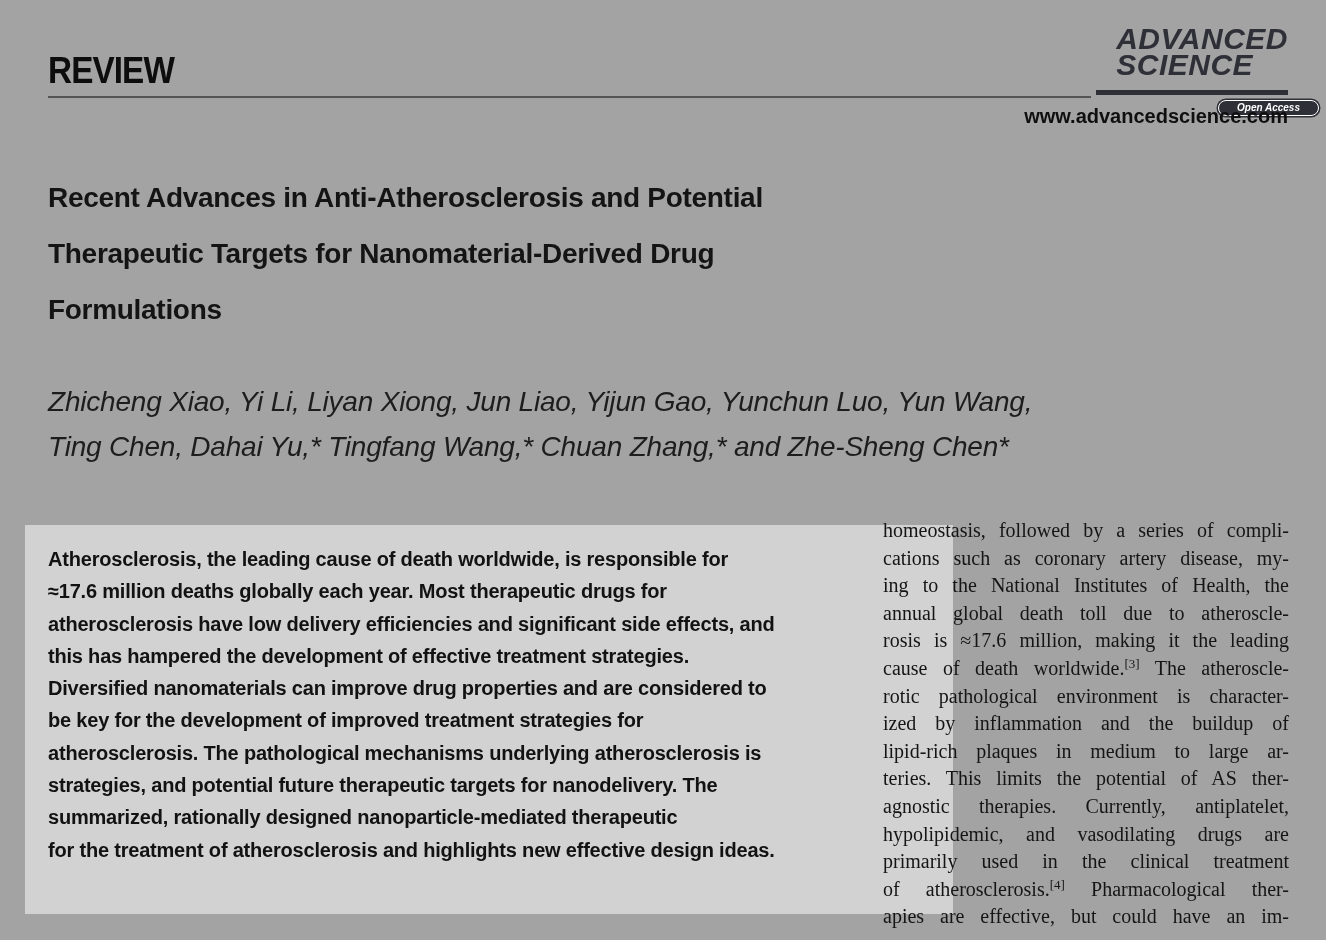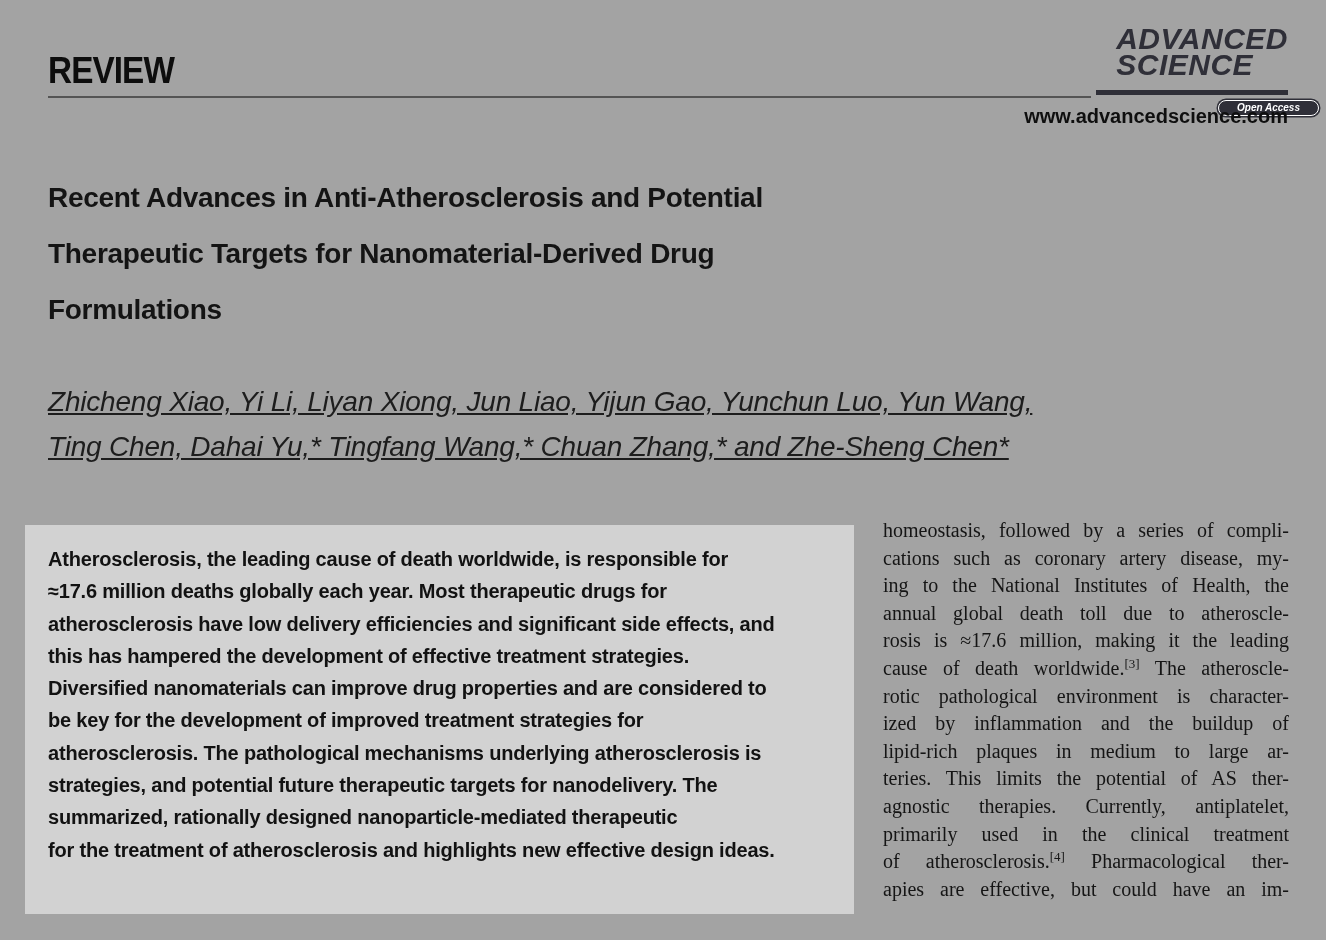--- a/index.html
+++ b/index.html
@@ -17,24 +17,24 @@
   .oa-pill{position:absolute;left:1218px;top:100px;height:12px;padding:1px 18px;
         background:#2f2f38;color:#ffffff;border:1.5px solid #ffffff;border-radius:10px;
         box-shadow:0 0 0 1.5px #2f2f38;font-size:10px;line-height:12px;font-weight:600;
         font-style:italic;white-space:nowrap;}
   .website{position:absolute;right:38px;top:105px;font-size:20px;font-weight:700;color:#0f0f0f;}
 
   
   .title{position:absolute;left:48px;top:170px;width:1240px;font-size:28px;line-height:56px;
         font-weight:700;letter-spacing:-0.3px;color:#141414;}
   .authors{position:absolute;left:48px;top:379px;width:1240px;font-size:28px;line-height:45px;
-        font-style:italic;letter-spacing:-0.2px;color:#1d1d1d;text-decoration:underline;}
+        font-style:italic;letter-spacing:-0.2px;color:#1d1d1d;}
 
   
-  .abstract-box{position:absolute;left:25px;top:525px;width:829px;height:389px;background:#d2d2d2;}
+  .abstract-box{position:absolute;left:25px;top:525px;width:928px;height:389px;background:#d2d2d2;}
   .abstract-text{position:absolute;left:23px;top:18px;width:785px;font-size:20px;font-weight:700;
         line-height:32.3px;letter-spacing:-0.2px;color:#121212;}
   .aline{white-space:nowrap;}
 
   
   .rcol{position:absolute;left:883px;top:517px;width:406px;
         font-family:"Liberation Serif",serif;font-size:20px;line-height:27.6px;color:#151515;}
   .rline{text-align:justify;text-align-last:justify;height:27.6px;overflow:visible;}
   .rline sup{font-size:13px;line-height:0;vertical-align:baseline;position:relative;top:-7px;}
 </style>
@@ -85,18 +85,19 @@
     <div class="rline"><span>cations such as coronary artery disease, my-</span><sup></sup><span></span></div>
     <div class="rline"><span>ing to the National Institutes of Health, the</span><sup></sup><span></span></div>
     <div class="rline"><span>annual global death toll due to atheroscle-</span><sup></sup><span></span></div>
     <div class="rline"><span>rosis is ≈17.6 million, making it the leading</span><sup></sup><span></span></div>
     <div class="rline"><span>cause of death worldwide.</span><sup>[3]</sup><span> The atheroscle-</span></div>
     <div class="rline"><span>rotic pathological environment is character-</span><sup></sup><span></span></div>
     <div class="rline"><span>ized by inflammation and the buildup of</span><sup></sup><span></span></div>
     <div class="rline"><span>lipid-rich plaques in medium to large ar-</span><sup></sup><span></span></div>
     <div class="rline"><span>teries. This limits the potential of AS ther-</span><sup></sup><span></span></div>
     <div class="rline"><span>agnostic therapies. Currently, antiplatelet,</span><sup></sup><span></span></div>
+    <div class="rline"><span>hypolipidemic, and vasodilating drugs are</span><sup></sup><span></span></div>
     <div class="rline"><span>primarily used in the clinical treatment</span><sup></sup><span></span></div>
     <div class="rline"><span>of atherosclerosis.</span><sup>[4]</sup><span> Pharmacological ther-</span></div>
     <div class="rline"><span>apies are effective, but could have an im-</span><sup></sup><span></span></div>
   </div>
 
 </div>
 
 </body></html>

